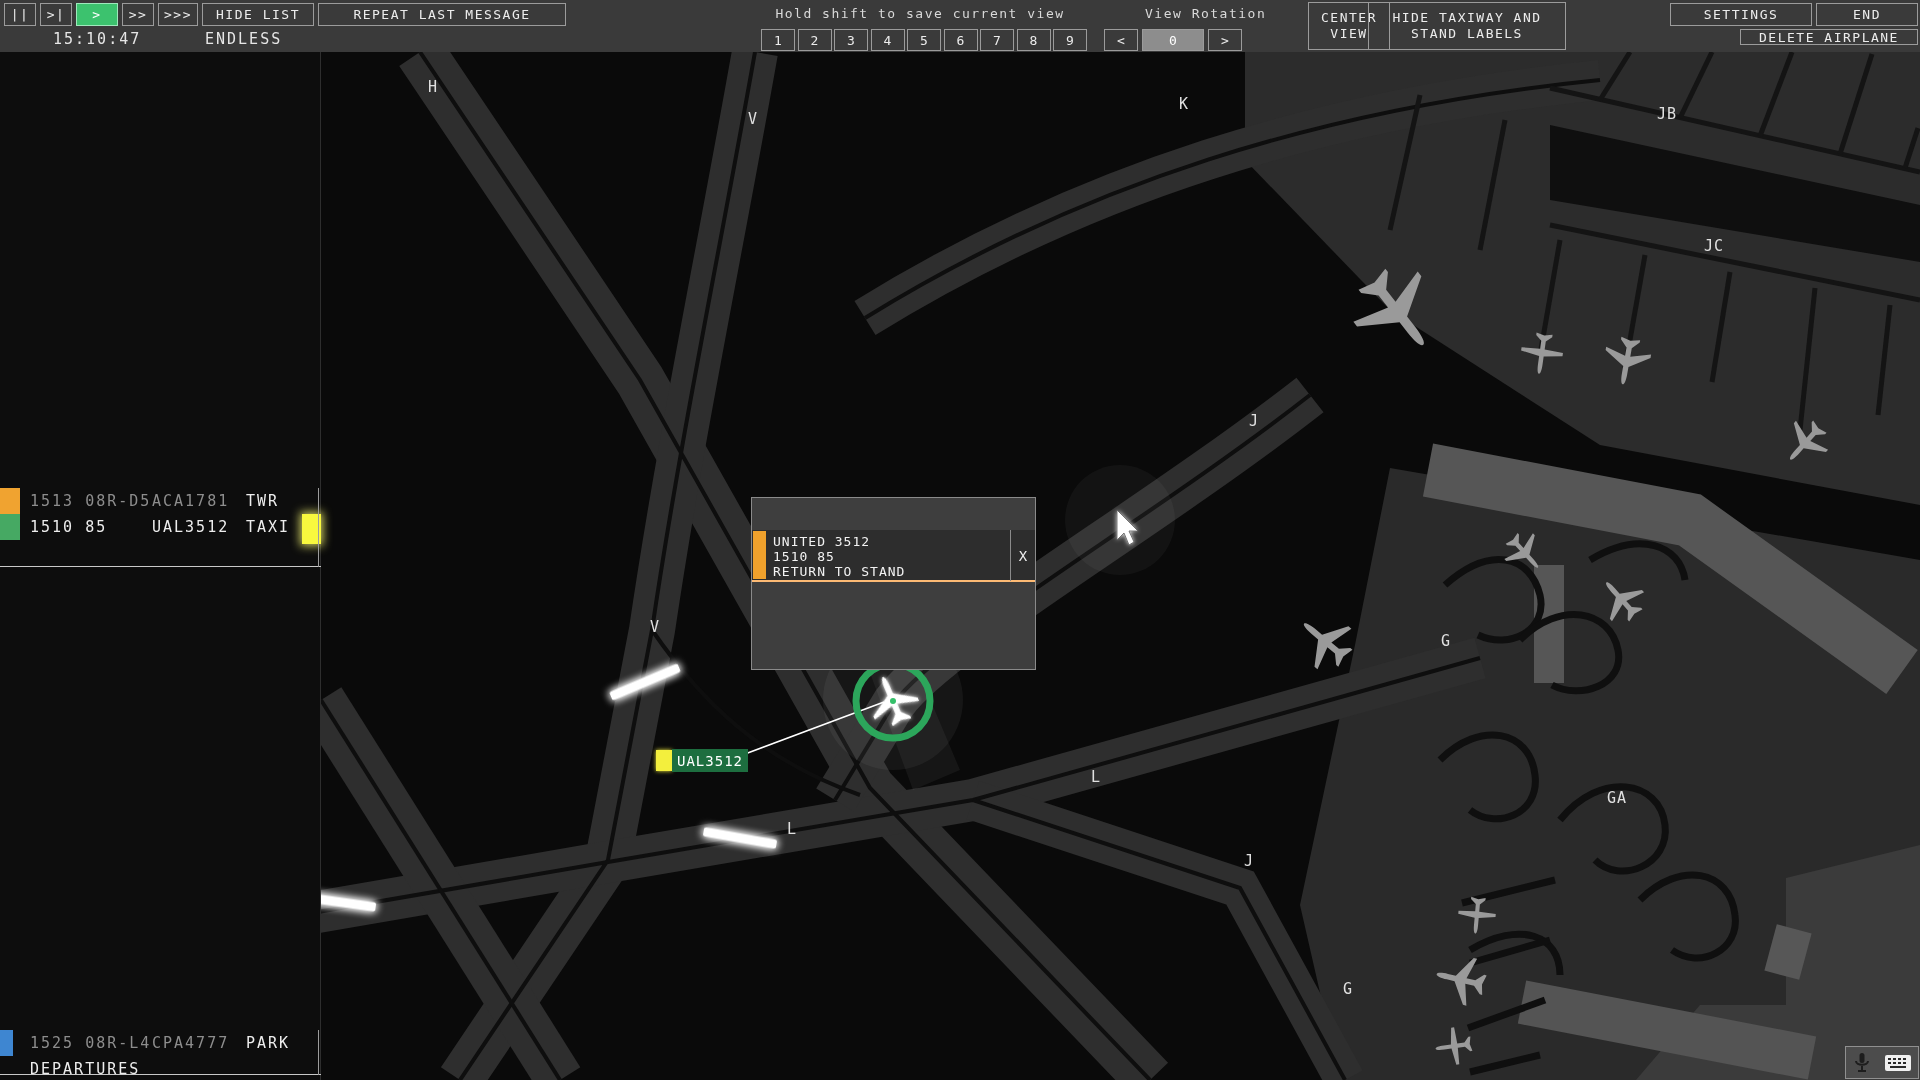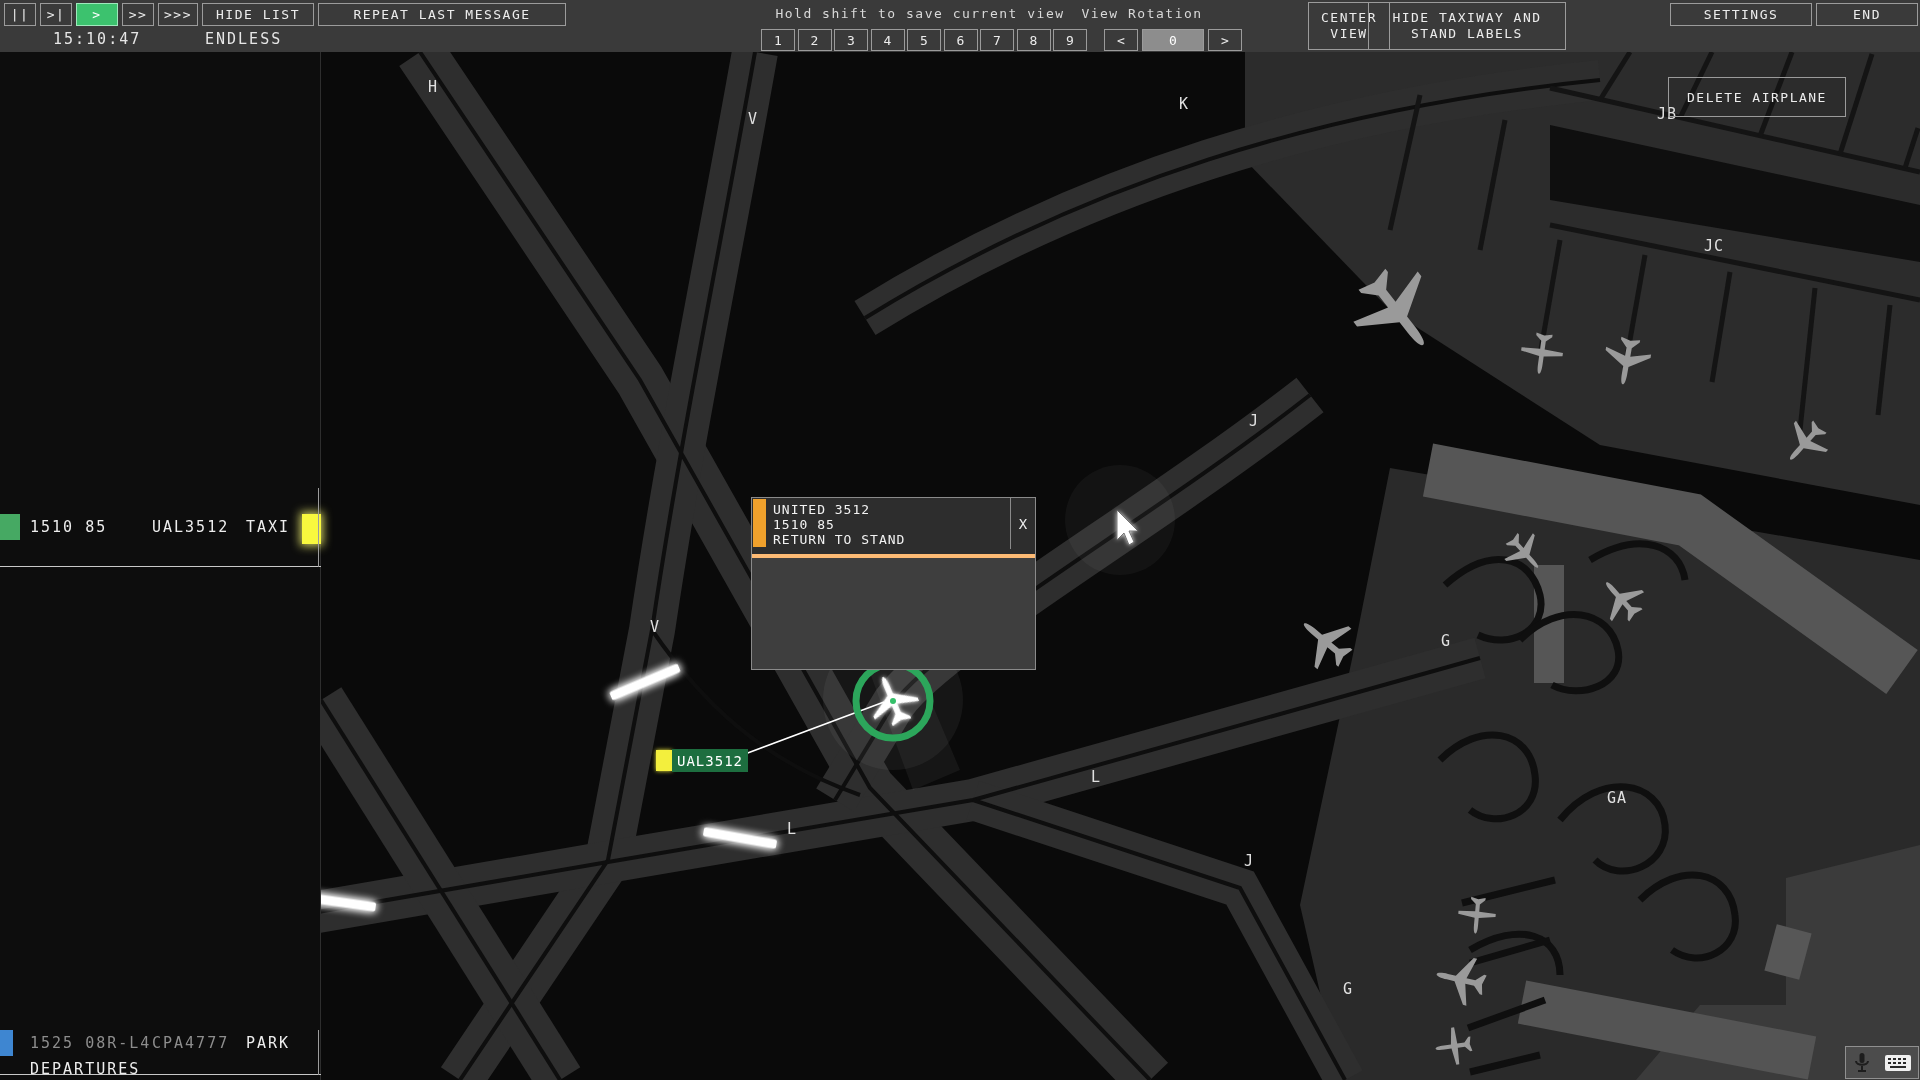--- a/index.html
+++ b/index.html
@@ -25,21 +25,21 @@
   .c3{position:absolute;left:246px;}
   .dim{color:#8d8d8d;}
   .lit{color:#ededed;}
   .sep{position:absolute;left:0;width:321px;height:1px;background:#c8c8c8;}
   .vline{position:absolute;width:1px;background:#9c9c9c;}
   #yellowtag{position:absolute;left:302px;width:19px;height:30px;background:#f8f83e;box-shadow:0 0 10px 2px rgba(255,255,120,.8);}
 
   
   #popup{position:absolute;left:751px;top:497px;width:285px;height:173px;background:#3e3e3e;
          border:1px solid #8a8a8a;z-index:20;}
-  #popup .hdr{position:relative;height:60px;background:#2d2d2d;border-bottom:4px solid #fdba74;}
+  #popup .hdr{position:relative;height:52px;background:#2d2d2d;border-bottom:2px solid #fdba74;margin-top:32px;}
   #popup .omark{position:absolute;left:1px;top:1px;width:13px;height:48px;background:#f0a12c;}
   #popup .hlines{position:absolute;left:21px;top:4px;color:#f2f2f2;font:13px "DejaVu Sans Mono",monospace;
                  letter-spacing:1px;line-height:15px;white-space:nowrap;}
   #popup .xcell{position:absolute;right:0;top:0;width:25px;height:51px;border-left:1px solid #8a8a8a;
                 display:flex;align-items:center;justify-content:center;color:#ececec;font:14px "DejaVu Sans Mono",monospace;}
   #popup ul{margin:0;padding:2px 0 0 0;list-style:none;}
   #popup li{height:19.5px;line-height:19.5px;text-align:center;color:#f0f0f0;
             font:13px "DejaVu Sans Mono",monospace;letter-spacing:1px;}
 
   
@@ -62,45 +62,51 @@
     <div class="btn green" style="left:76px;top:3px;width:42px;height:23px;">&gt;</div>
     <div class="btn" style="left:122px;top:3px;width:32px;height:23px;">&gt;&gt;</div>
     <div class="btn" style="left:158px;top:3px;width:40px;height:23px;">&gt;&gt;&gt;</div>
     <div class="btn" style="left:202px;top:3px;width:112px;height:23px;">HIDE LIST</div>
     <div class="btn" style="left:318px;top:3px;width:248px;height:23px;">REPEAT LAST MESSAGE</div>
 
     <div class="barinfo" style="left:53px;top:30px;">15:10:47</div>
     <div class="barinfo" style="left:205px;top:30px;">ENDLESS</div>
 
     <div class="bartext" style="left:770px;top:6px;width:300px;text-align:center;">Hold shift to save current view</div>
-    <div class="bartext" style="left:1077px;top:6px;width:130px;text-align:center;">View Rotation</div>
+    <div class="bartext" style="left:1145px;top:6px;width:130px;">View Rotation</div>
     <div id="presets">
         <div class="btn" style="left: 761px; top: 29px; width: 34px; height: 22px; letter-spacing: 0px;">1</div>
         <div class="btn" style="left: 797.5px; top: 29px; width: 34px; height: 22px; letter-spacing: 0px;">2</div>
         <div class="btn" style="left: 834px; top: 29px; width: 34px; height: 22px; letter-spacing: 0px;">3</div>
         <div class="btn" style="left: 870.5px; top: 29px; width: 34px; height: 22px; letter-spacing: 0px;">4</div>
         <div class="btn" style="left: 907px; top: 29px; width: 34px; height: 22px; letter-spacing: 0px;">5</div>
         <div class="btn" style="left: 943.5px; top: 29px; width: 34px; height: 22px; letter-spacing: 0px;">6</div>
         <div class="btn" style="left: 980px; top: 29px; width: 34px; height: 22px; letter-spacing: 0px;">7</div>
         <div class="btn" style="left: 1016.5px; top: 29px; width: 34px; height: 22px; letter-spacing: 0px;">8</div>
         <div class="btn" style="left: 1053px; top: 29px; width: 34px; height: 22px; letter-spacing: 0px;">9</div>
       </div>
     <div class="btn" style="left:1104px;top:29px;width:34px;height:22px;letter-spacing:0;">&lt;</div>
     <div class="btn sel0" style="left:1142px;top:29px;width:62px;height:22px;letter-spacing:0;">0</div>
     <div class="btn" style="left:1208px;top:29px;width:34px;height:22px;letter-spacing:0;">&gt;</div>
 
     <div class="btn" style="left:1308px;top:2px;width:82px;height:48px;line-height:16px;">CENTER VIEW</div>
     <div class="btn" style="left:1332px;top:2px;width:198px;height:48px;line-height:16px;margin-left:36px;">HIDE TAXIWAY AND STAND LABELS</div>
     <div class="btn" style="left:1670px;top:3px;width:142px;height:23px;">SETTINGS</div>
     <div class="btn" style="left:1816px;top:3px;width:102px;height:23px;">END</div>
-    <div class="btn" style="left:1668px;top:29px;width:178px;height:40px;margin-top:48px;">DELETE AIRPLANE</div>
+    <div class="btn" style="left:1740px;top:29px;width:178px;height:16px;">DELETE AIRPLANE</div>
   </div>
 
   <div id="sidebar">
 
+    <div class="striprow" style="top:436px;">
+      <div class="marker" style="width:20px;background:#f0a330;"></div>
+      <span class="c1 dim">1513 08R-D5</span>
+      <span class="c2 dim">ACA1781</span>
+      <span class="c3 lit">TWR</span>
+    </div>
     <div class="striprow" style="top:462px;">
       <div class="marker" style="width:20px;background:#46a963;"></div>
       <span class="c1 lit">1510 85</span>
       <span class="c2 lit">UAL3512</span>
       <span class="c3 lit">TAXI</span>
     </div>
     <div id="yellowtag" style="top:462px;"></div>
     <div class="sep" style="top:514px;"></div>
     <div class="vline" style="left:318px;top:436px;height:79px;"></div>
 

